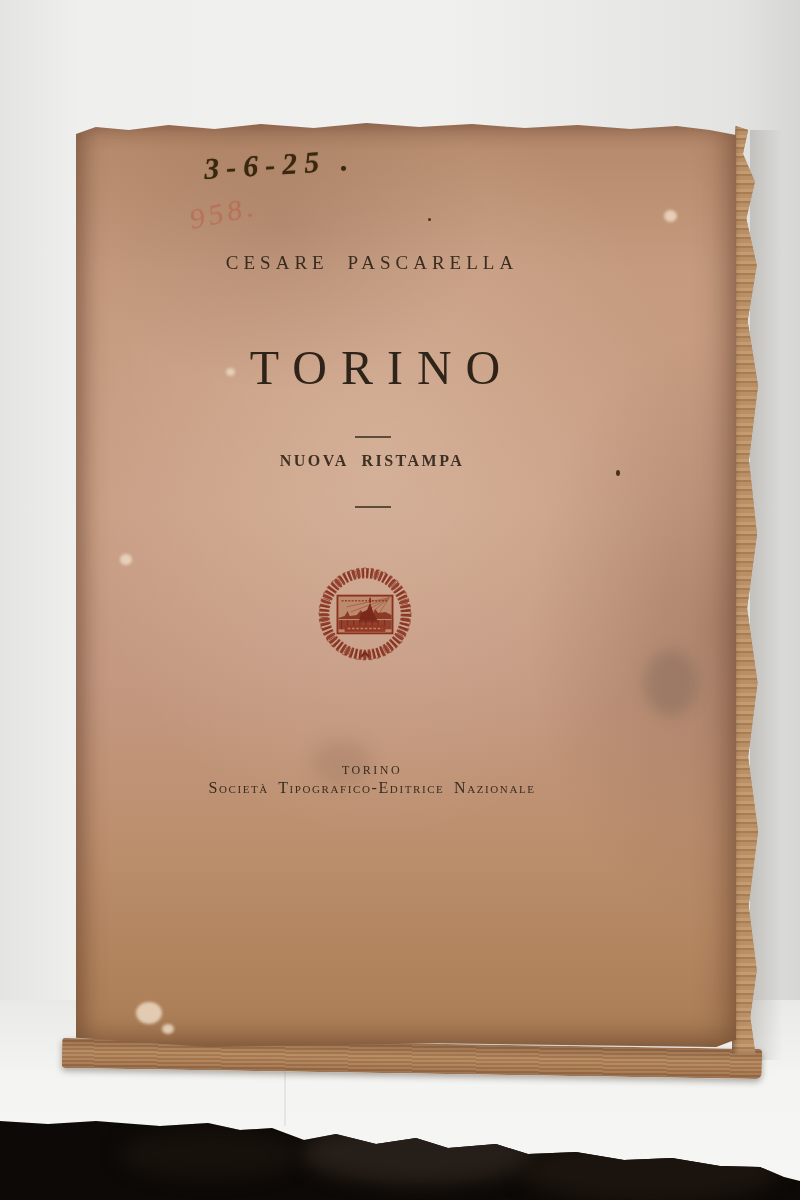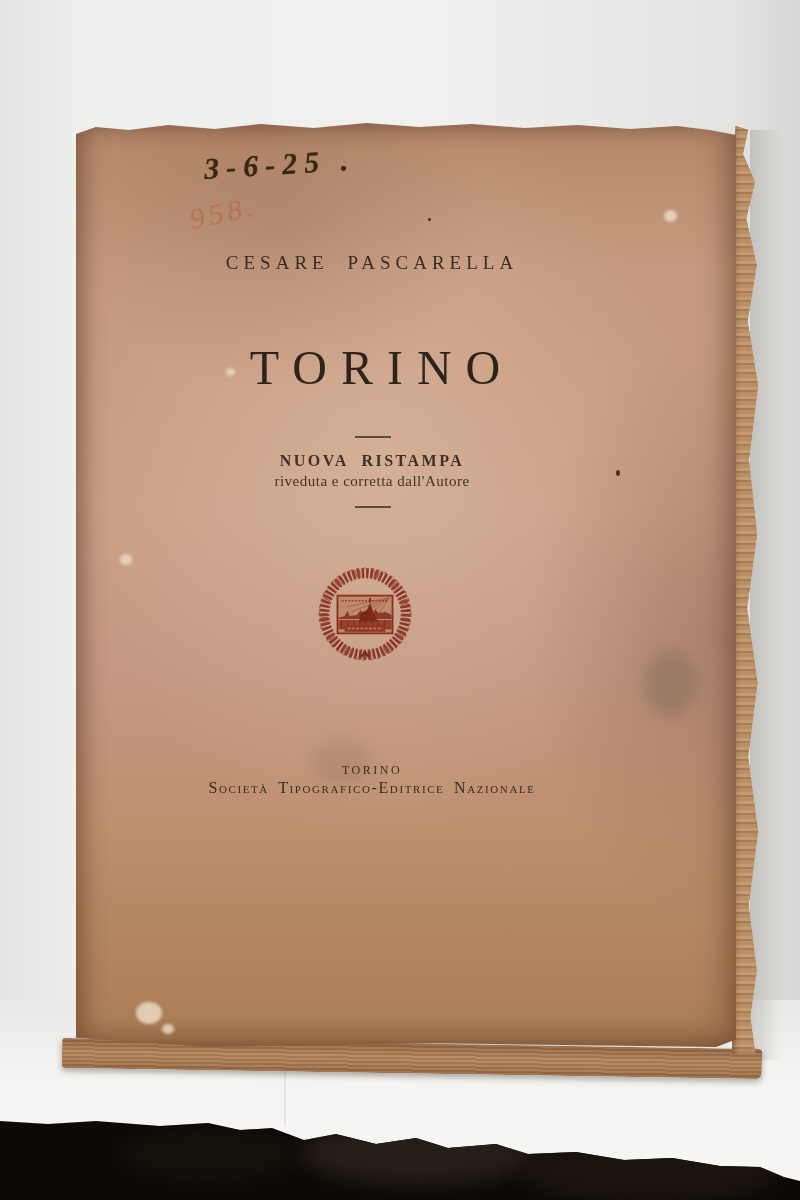--- a/index.html
+++ b/index.html
@@ -125,21 +125,20 @@
       <div class="speck speck2"></div>
 
       <div class="hand-date">3-6-25 .</div>
       <div class="hand-num">958.</div>
 
       <div class="line author">CESARE PASCARELLA</div>
       <div class="line title">TORINO</div>
 
       <div class="rule rule1"></div>
       <div class="line ed1">NUOVA RISTAMPA</div>
-      <div class="line ed2">riveduta e corretta dall'Autore</div>
       <div class="rule rule2"></div>
 
       <div class="emblem">
         <svg viewBox="0 0 100 100" width="102" height="102">
           <circle cx="50" cy="49" r="45" fill="none" stroke="#b15038" stroke-width="1.4" stroke-dasharray="3 4" opacity=".55"></circle>
           <circle cx="50" cy="49" r="40" fill="none" stroke="#a53d28" stroke-width="10" stroke-dasharray="2.6 1.8" opacity=".88"></circle>
           <circle cx="50" cy="49" r="40" fill="none" stroke="#8f2f1d" stroke-width="7" stroke-dasharray="1 2.6" transform="rotate(9 50 49)" opacity=".65"></circle>
           <rect x="23" y="31" width="54" height="37" fill="#d9a988" opacity=".55"></rect>
           <rect x="23" y="31" width="54" height="37" fill="none" stroke="#a53d28" stroke-width="1.8"></rect>
           <line x1="27" y1="36" x2="73" y2="36" stroke="#a53d28" stroke-width="1.6" stroke-dasharray="2 1.3" opacity=".8"></line>

